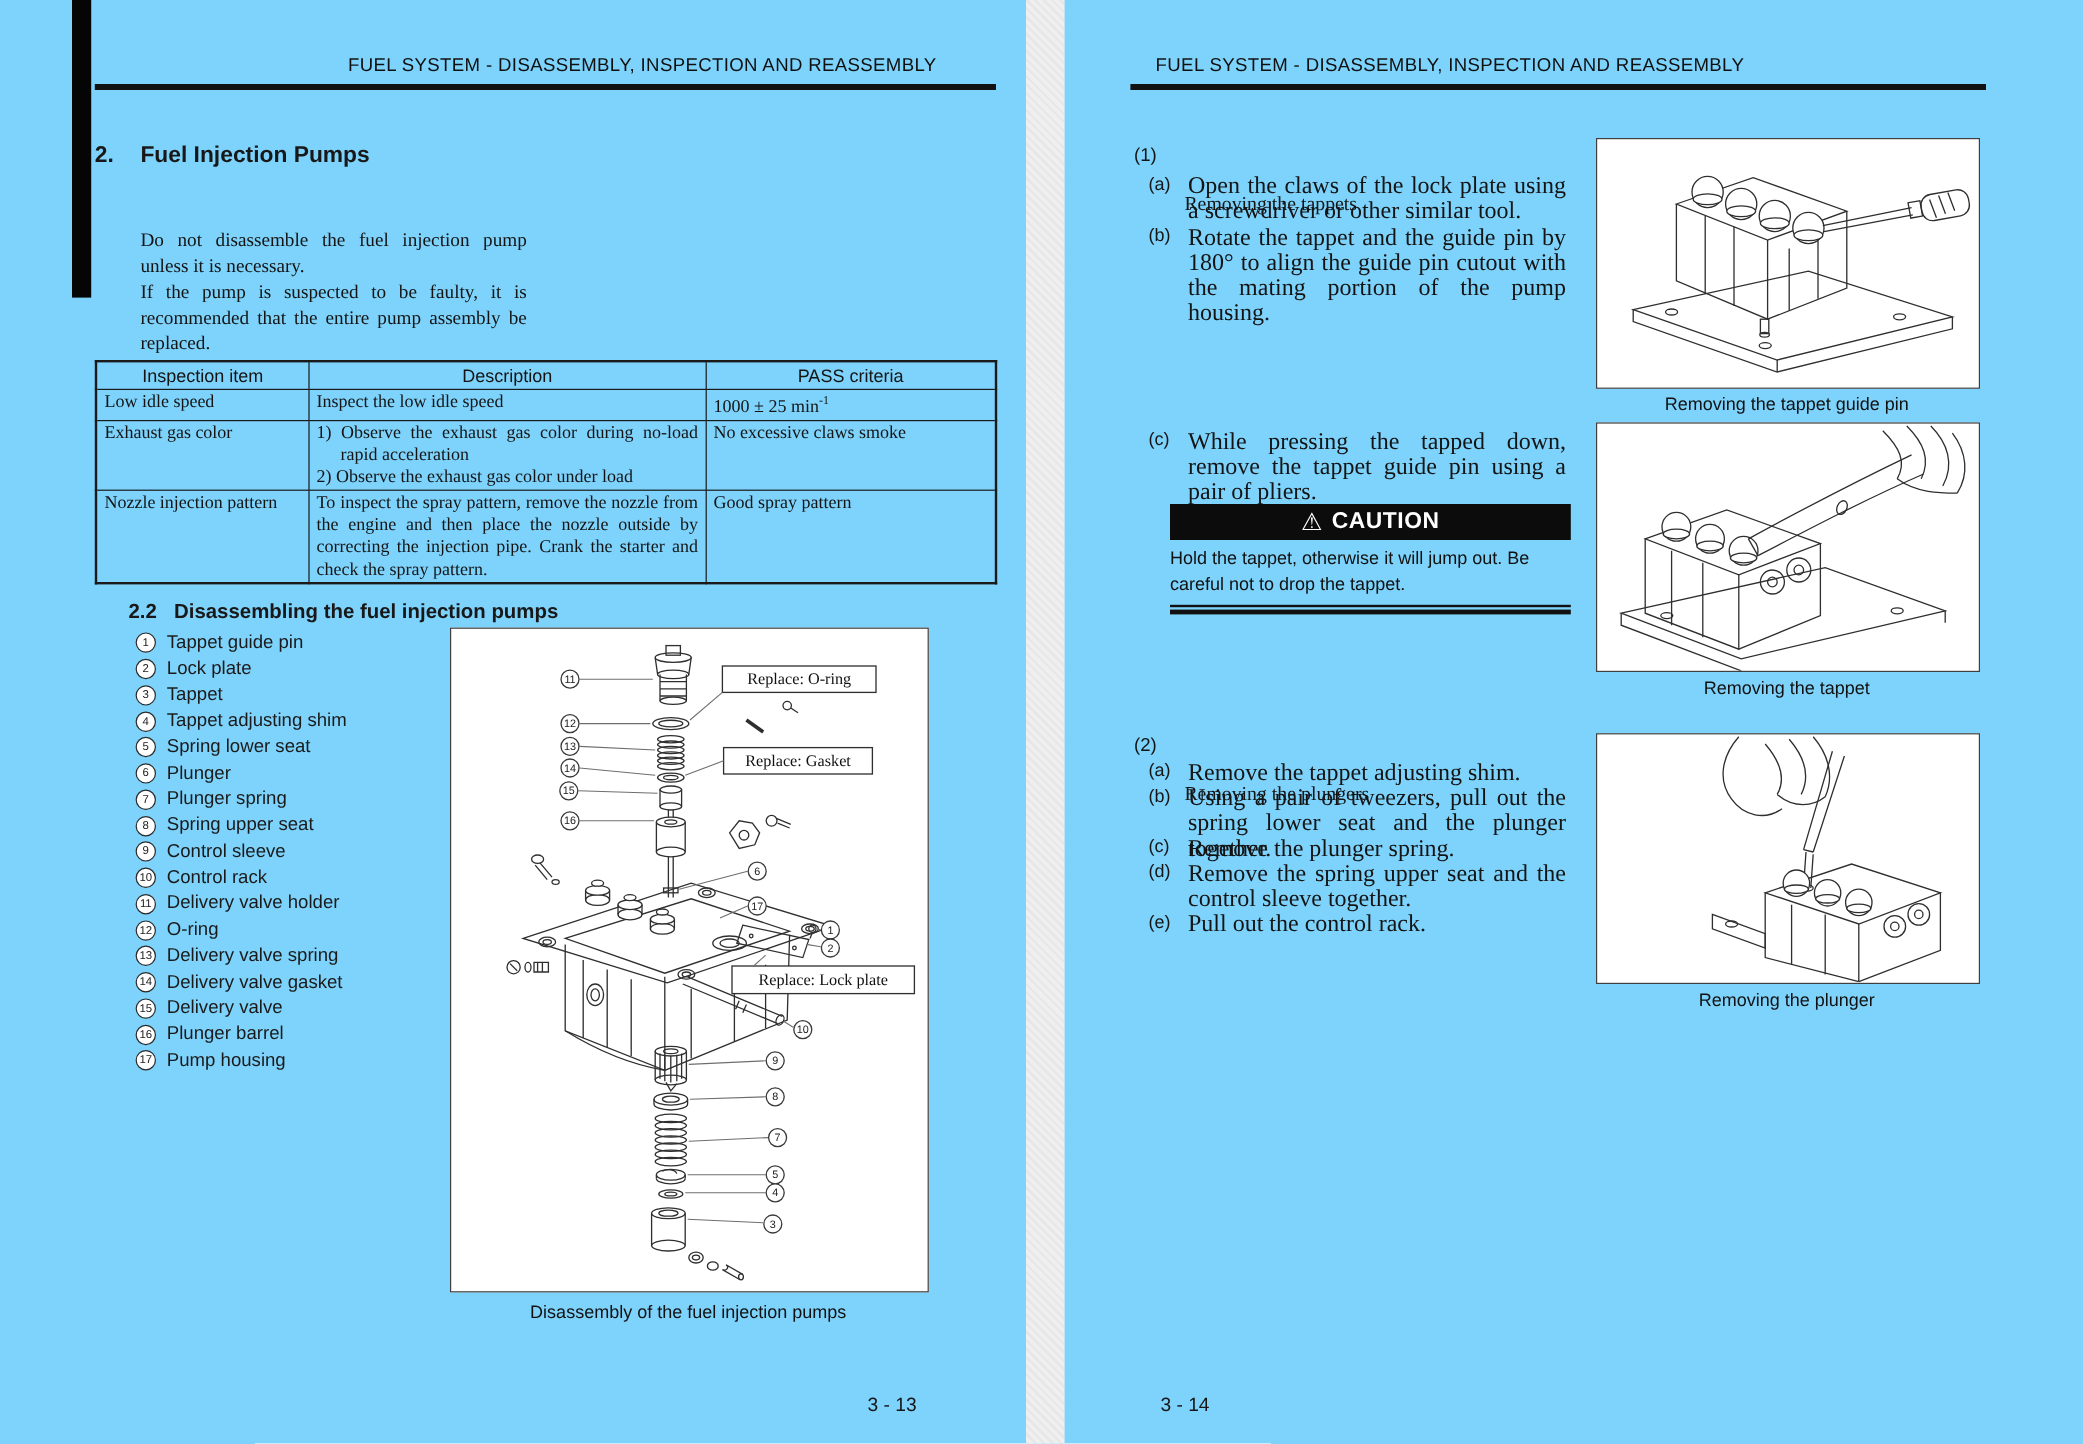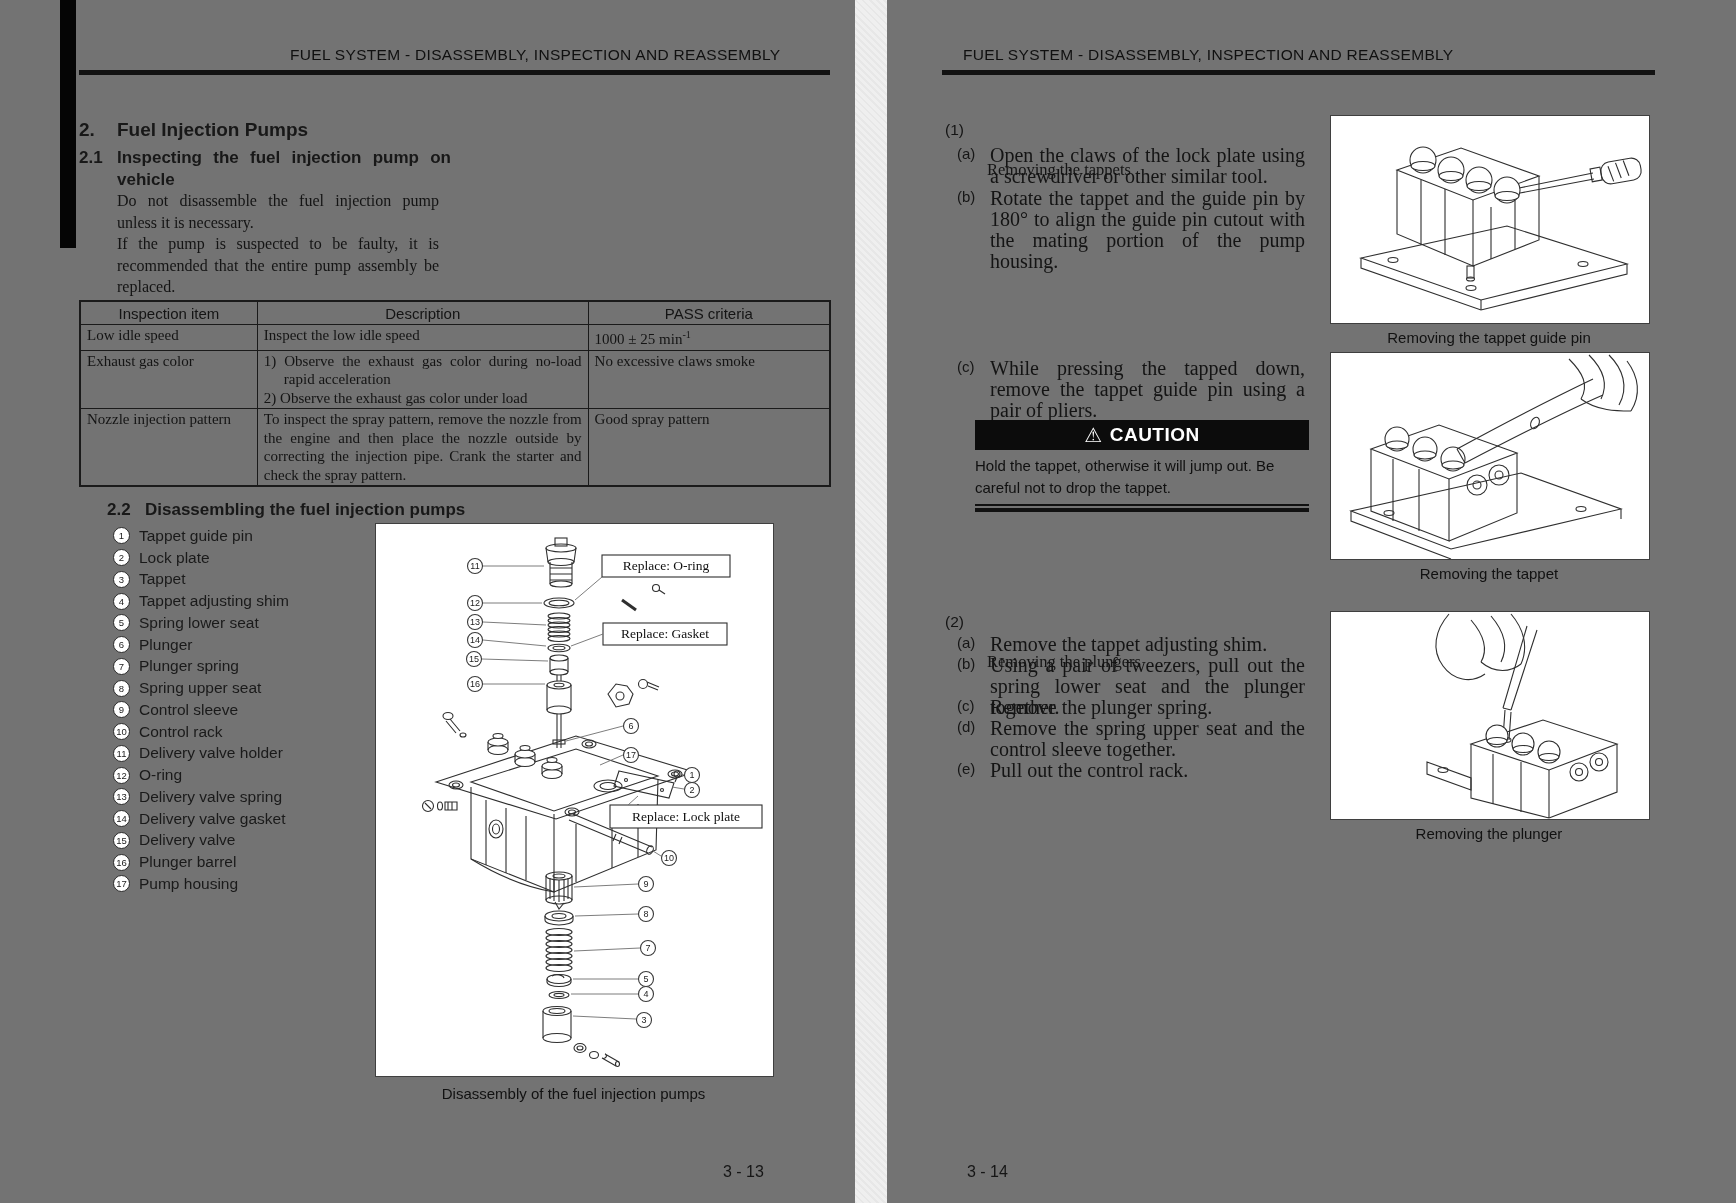--- a/index.html
+++ b/index.html
@@ -1,16 +1,16 @@
 <!DOCTYPE html>
 <html><head>
 <meta charset="utf-8">
 <style>
   html,body{margin:0;padding:0;background:#fff;}
-  .canvas{position:relative;width:1736px;height:1203px;background:#737373;overflow:hidden;
+  .canvas{position:relative;width:1736px;height:1203px;background:#7dd3fc;overflow:hidden;
           font-family:"Liberation Sans",sans-serif;color:#161616;}
   .abs{position:absolute;}
   .scanbar{left:60px;top:0;width:16px;height:248px;background:#050505;}
   .gutter{left:855px;top:0;width:32px;height:1203px;background:#ececec;
           background-image:repeating-linear-gradient(45deg,#e7e7e7 0 2px,#efefef 2px 5px);}
   .pghead{top:46px;font-size:15.5px;letter-spacing:.3px;color:#101010;white-space:nowrap;}
   .rule{height:4.5px;background:#121212;}
   .h2row{display:flex;font-weight:600;font-size:19px;color:#181818;}
   .h2row .num{width:38px;flex:none;}
   .h21row{display:flex;font-weight:600;font-size:17px;line-height:22px;color:#181818;}
@@ -64,24 +64,20 @@
   <div class="abs gutter"></div>
 
   <div class="abs pghead" style="left:290px;">FUEL SYSTEM - DISASSEMBLY, INSPECTION AND REASSEMBLY</div>
   <div class="abs rule" style="left:79px;top:70px;width:751px;"></div>
 
   <div class="abs h2row" style="left:79px;top:119px;">
     <span class="num">2.</span>
     <span>Fuel Injection Pumps</span>
   </div>
 
-  <div class="abs h21row" style="left:79px;top:147px;">
-    <span class="num">2.1</span>
-    <span class="t">Inspecting the fuel injection pump on vehicle</span>
-  </div>
 
   <div class="abs serif para" style="left:117px;top:190px;width:322px;">Do not disassemble the fuel injection pump unless it is necessary.</div>
   <div class="abs serif para" style="left:117px;top:233px;width:322px;">If the pump is suspected to be faulty, it is recommended that the entire pump assembly be replaced.</div>
 
   <table class="insp abs" style="left:79px;top:300px;">
     <tbody>
         <tr>
       <th style="width:172px;">Inspection item</th>
       <th style="width:337px;">Description</th>
       <th style="width:243px;">PASS criteria</th>

